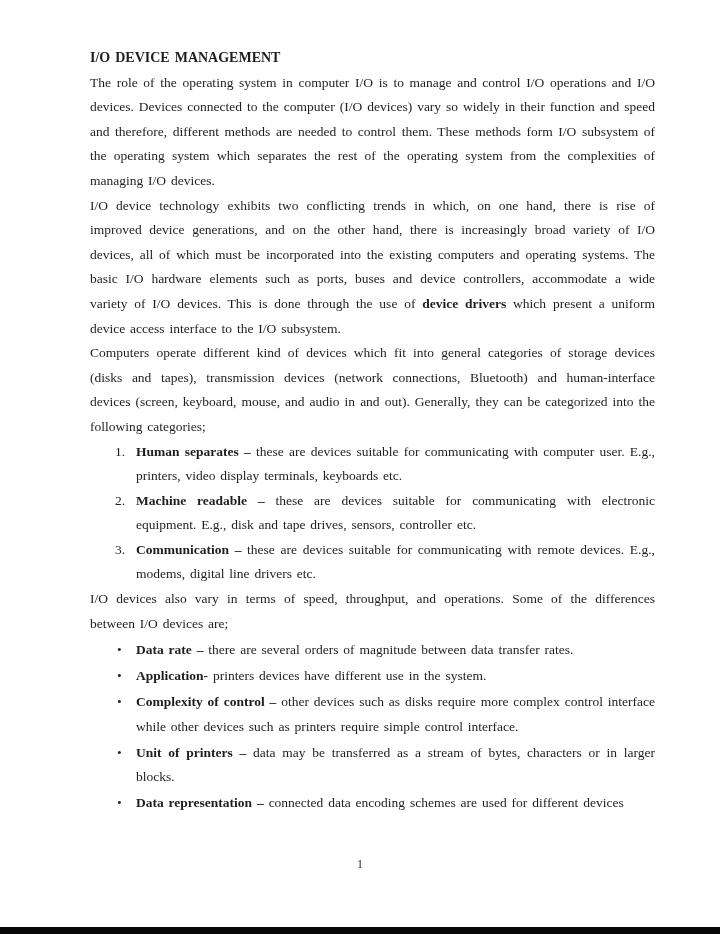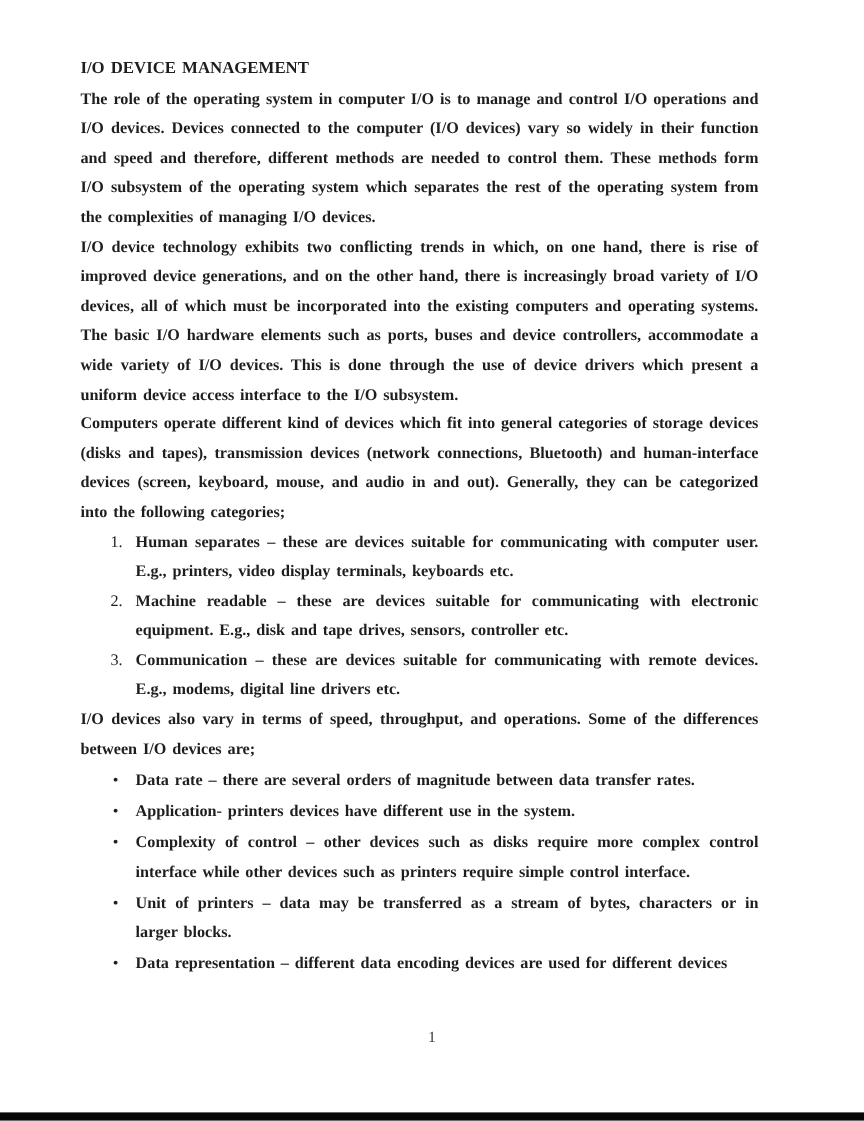--- a/index.html
+++ b/index.html
@@ -13,36 +13,36 @@
   .page {
     position: relative;
     width: 720px;
     height: 934px;
     background: #ffffff;
     font-family: "Liberation Serif", "DejaVu Serif", serif;
     color: #1e1e1e;
   }
   .content {
     position: absolute;
-    left: 67px;
+    left: 90px;
     top: 46px;
     width: 565px;
     font-size: 13.5px;
     line-height: 24.6px;
     word-spacing: 1.5px;
     text-align: justify;
   }
   .heading {
     font-weight: bold;
     font-size: 14px;
     text-align: left;
   }
   .para { margin: 0; }
   .b { font-weight: bold; }
-  .r { font-weight: bold; }
+  .r { font-weight: normal; }
   .olist, .ulist { margin: 0; }
   .li-row { display: flex; }
   .li-row.bullet { margin-top: 1.5px; }
   .marker {
     flex: 0 0 46px;
     box-sizing: border-box;
     padding-left: 25px;
     text-align: left;
   }
   .marker.bm { padding-left: 27px; }
@@ -106,19 +106,19 @@
         <div class="li-row bullet">
           <span class="marker bm">•</span>
           <span class="li-text"><span class="b">Complexity of control – </span><span class="r">other devices such as disks require more complex control interface while other devices such as printers require simple control interface.</span></span>
         </div>
         <div class="li-row bullet">
           <span class="marker bm">•</span>
           <span class="li-text"><span class="b">Unit of printers – </span><span class="r">data may be transferred as a stream of bytes, characters or in larger blocks.</span></span>
         </div>
         <div class="li-row bullet">
           <span class="marker bm">•</span>
-          <span class="li-text"><span class="b">Data representation – </span><span class="r">different data encoding devices are used for different devices</span></span>
+          <span class="li-text"><span class="b">Data representation – </span><span class="r">connected data encoding schemes are used for different devices</span></span>
         </div>
       </div>
     </div>
   <div class="footer" style="color: rgb(58, 58, 58);">1</div>
   <div class="scan-bar" style="background: rgb(7, 7, 7);"></div>
 </div>
 
 </body></html>

